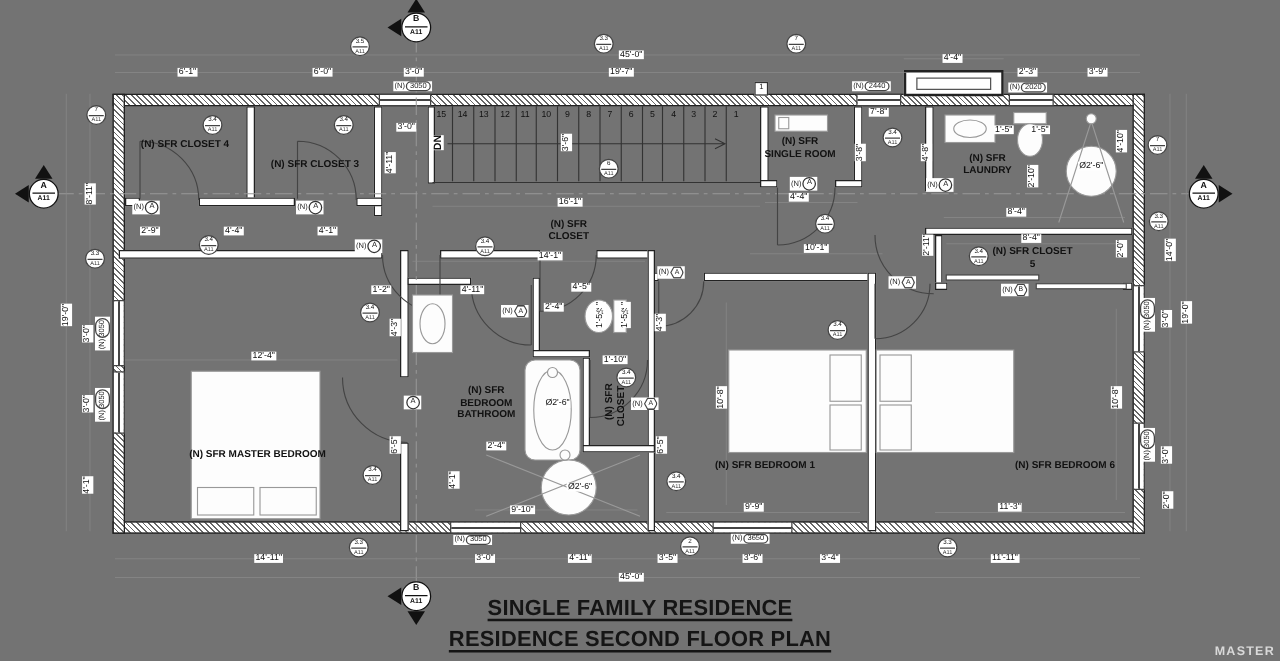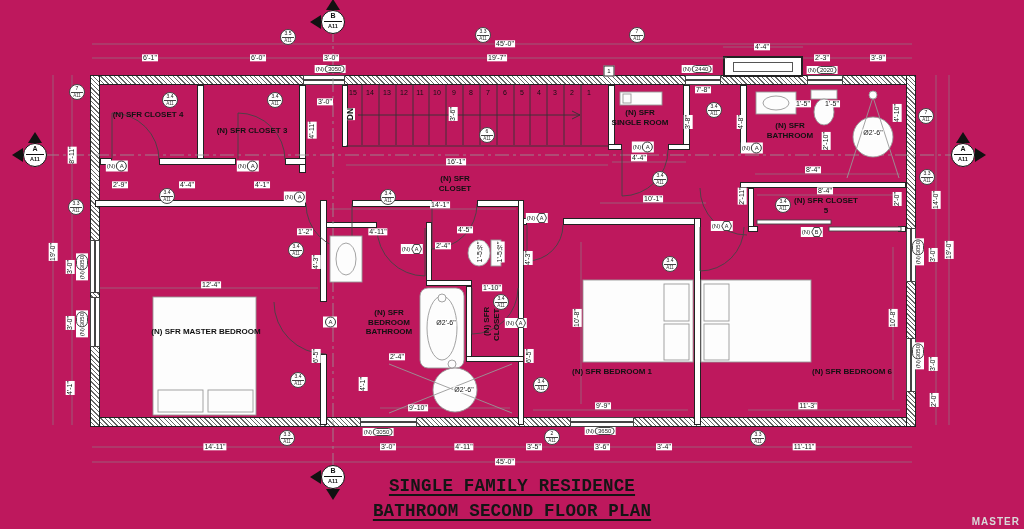--- a/index.html
+++ b/index.html
@@ -1,16 +1,16 @@
 <!DOCTYPE html>
 <html><head>
 <meta charset="utf-8">
 <style>
   html,body{margin:0;padding:0;background:#fff;}
-  .canvas{position:relative;width:1024px;height:529px;background:#be185d;overflow:hidden;
+  .canvas{position:relative;width:1024px;height:529px;background:#737373;overflow:hidden;
           font-family:"Liberation Sans",sans-serif;color:#111;}
   svg.lines{position:absolute;left:0;top:0;z-index:3;}
   
   .wall{position:absolute;z-index:1;box-sizing:border-box;border:1px solid #222;
         background:repeating-linear-gradient(45deg,#fff 0,#fff 2.2px,#666 2.2px,#666 3.2px);}
   
   .iw{position:absolute;z-index:2;box-sizing:border-box;background:#fff;border:1.4px solid #222;}
   
   .winh{position:absolute;z-index:3;background:linear-gradient(#fff 40%,#444 40%,#444 60%,#fff 60%);border:1px solid #444;box-sizing:border-box;}
   .winv{position:absolute;z-index:3;background:linear-gradient(90deg,#fff 40%,#444 40%,#444 60%,#fff 60%);border:1px solid #444;box-sizing:border-box;}
@@ -55,21 +55,21 @@
   .sm{position:absolute;z-index:7;width:22px;height:22px;border:1.4px solid #111;border-radius:50%;
       background:#fff;transform:translate(-50%,-50%);text-align:center;}
   .sm .l{display:block;font-size:7px;font-weight:bold;line-height:10px;border-bottom:1px solid #111;margin:0 2px;}
   .sm .s{display:block;font-size:5.5px;font-weight:bold;line-height:8px;}
   .tri{position:absolute;width:0;height:0;}
   .tU{left:50%;top:-12px;transform:translateX(-50%);border-left:7px solid transparent;border-right:7px solid transparent;border-bottom:11px solid #111;}
   .tD{left:50%;bottom:-12px;transform:translateX(-50%);border-left:7px solid transparent;border-right:7px solid transparent;border-top:11px solid #111;}
   .tL{top:50%;left:-12px;transform:translateY(-50%);border-top:7px solid transparent;border-bottom:7px solid transparent;border-right:11px solid #111;}
   .tR{top:50%;right:-12px;transform:translateY(-50%);border-top:7px solid transparent;border-bottom:7px solid transparent;border-left:11px solid #111;}
   
-  .titleblock{position:absolute;left:512px;top:474px;transform:translateX(-50%);text-align:center;z-index:8;font-family:Liberation Mono, monospace;}
+  .titleblock{position:absolute;left:512px;top:474px;transform:translateX(-50%);text-align:center;z-index:8;}
   .tl{display:block;font-size:17.5px;font-weight:800;letter-spacing:0.2px;color:#151515;line-height:25px;
       text-decoration:underline;text-decoration-thickness:2px;text-underline-offset:3px;}
   .wm{position:absolute;right:4px;bottom:2px;z-index:9;font-size:10px;font-weight:bold;color:#d9d9d9;letter-spacing:1px;}
 </style>
 </head>
 <body>
 
 <div class="canvas">
 
   <div class="wall" style="left:90px;top:75px;width:826px;height:10px"></div>
@@ -178,24 +178,24 @@
       <path d="M389,364L512,413 M389,413L512,364" fill="none"></path>
       <circle cx="452" cy="364" r="4"></circle>
       <rect x="620" y="92" width="42" height="13"></rect>
       <rect x="623" y="94" width="8" height="9"></rect>
     </g>
   </svg>
 
   <div class="room" style="left:148px;top:115px;width:95px">(N) SFR CLOSET 4</div>
   <div class="room" style="left:252px;top:131px;width:95px">(N) SFR CLOSET 3</div>
   <div class="room" style="left:640px;top:118px;width:58px">(N) SFR SINGLE ROOM</div>
-  <div class="room" style="left:790px;top:131px;width:66px">(N) SFR BATHROOM</div>
+  <div class="room" style="left:790px;top:131px;width:66px">(N) SFR LAUNDRY</div>
   <div class="room" style="left:826px;top:206px;width:64px">(N) SFR CLOSET 5</div>
   <div class="room" style="left:455px;top:184px;width:60px">(N) SFR CLOSET</div>
-  <div class="room" style="left:206px;top:332px;width:115px">(N) SFR MASTER BEDROOM</div>
+  <div class="room" style="left:206px;top:363px;width:115px">(N) SFR MASTER BEDROOM</div>
   <div class="room" style="left:389px;top:322px;width:72px">(N) SFR BEDROOM BATHROOM</div>
   <div class="roomv" style="left:492px;top:321px">(N) SFR CLOSET 1</div>
   <div class="room" style="left:612px;top:372px;width:80px">(N) SFR BEDROOM 1</div>
   <div class="room" style="left:852px;top:372px;width:84px">(N) SFR BEDROOM 6</div>
 
   <span class="sn" style="left:353px;top:92px">15</span>
   <span class="sn" style="left:370px;top:92px">14</span>
   <span class="sn" style="left:387px;top:92px">13</span>
   <span class="sn" style="left:404px;top:92px">12</span>
   <span class="sn" style="left:420px;top:92px">11</span>
@@ -419,17 +419,17 @@
   </div>
   <div class="sm" style="left:333px;top:477px">
     <i class="tri tD"></i>
     <i class="tri tL"></i>
     <span class="l">B</span>
     <span class="s">A11</span>
   </div>
 
   <div class="titleblock">
     <span class="tl">SINGLE FAMILY RESIDENCE</span>
-    <span class="tl">BATHROOM SECOND FLOOR PLAN</span>
+    <span class="tl">RESIDENCE SECOND FLOOR PLAN</span>
   </div>
   <div class="wm">MASTER</div>
 
 </div>
 
 </body></html>

